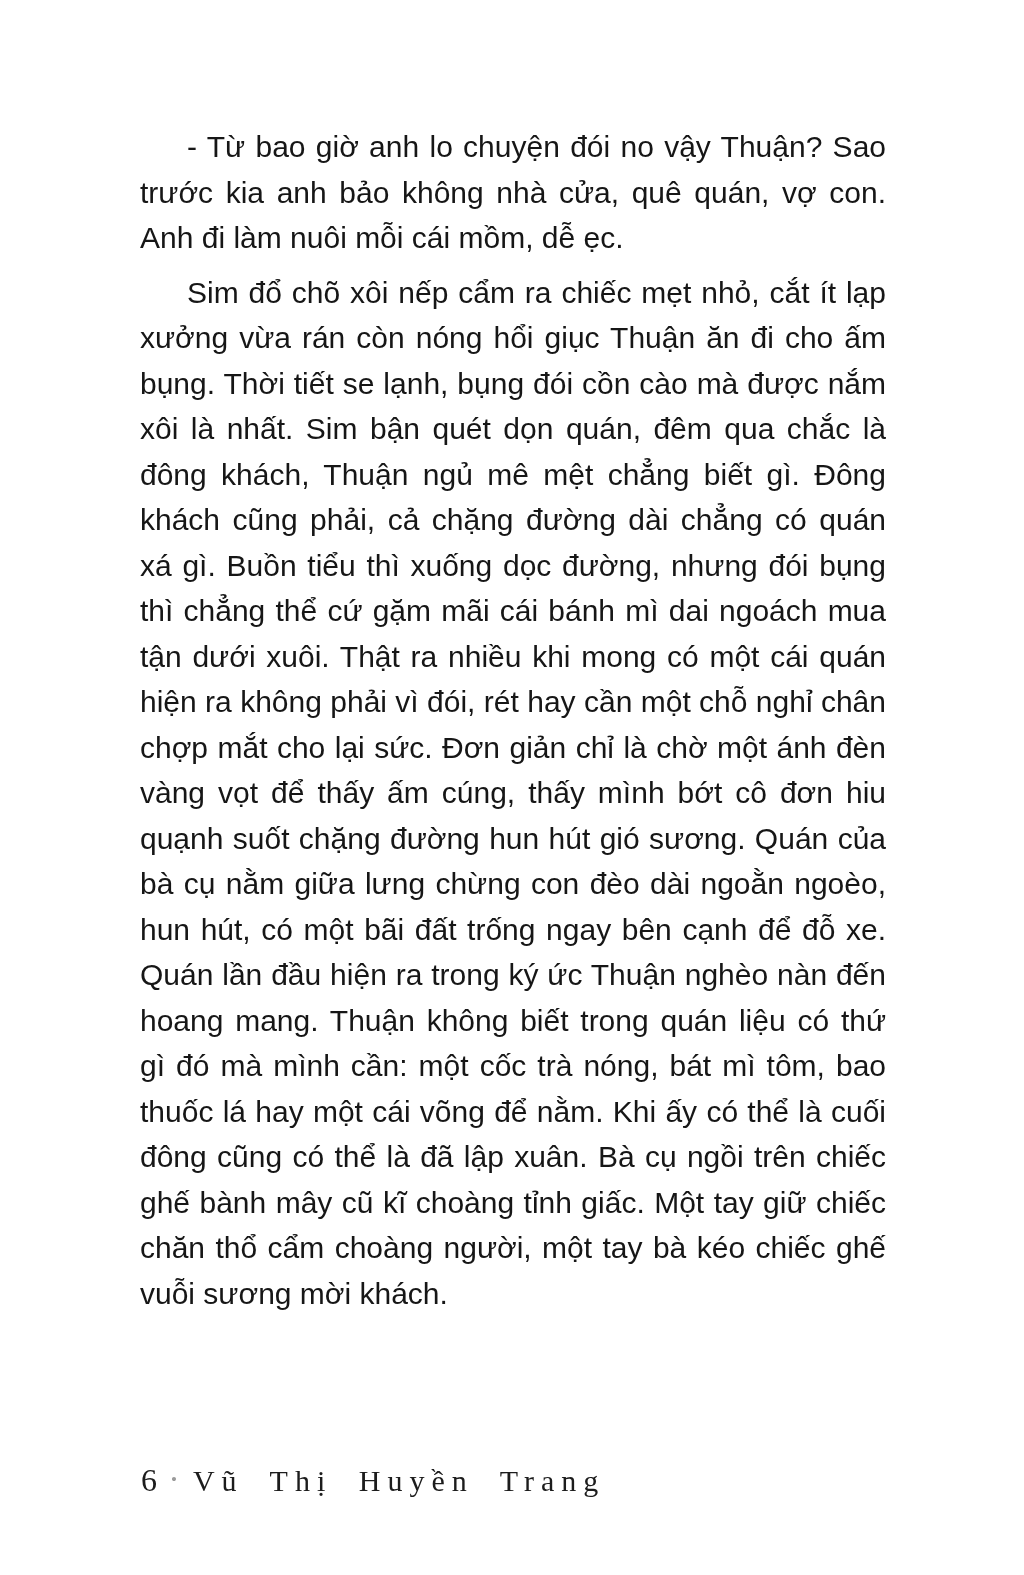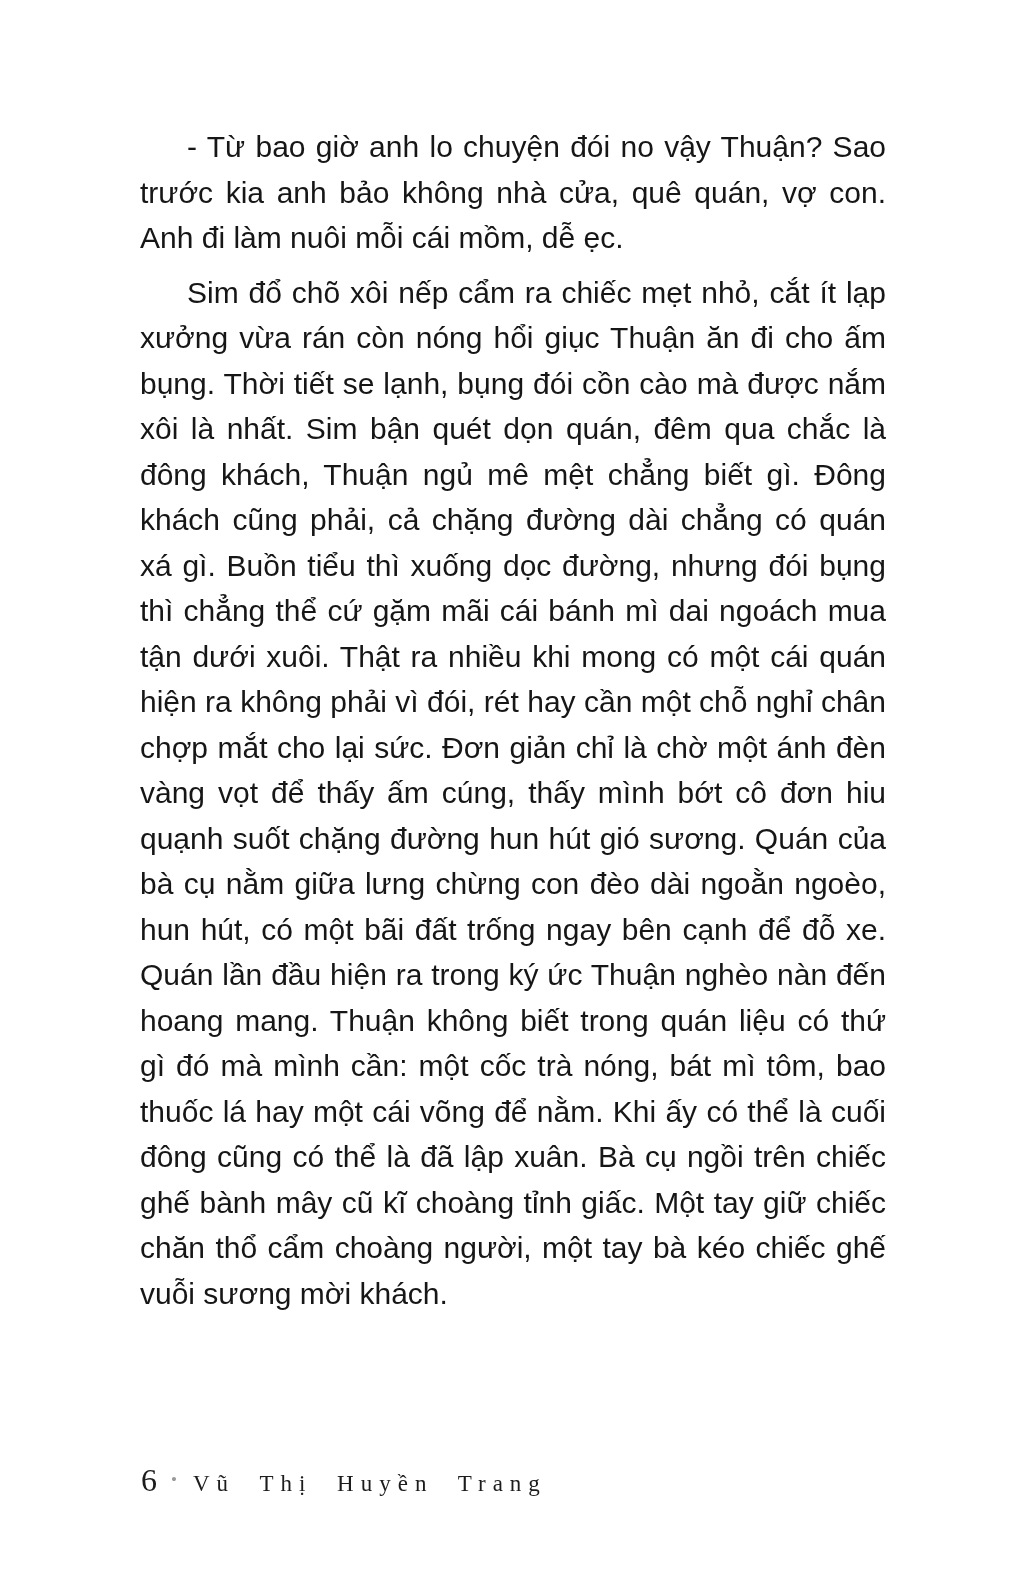--- a/index.html
+++ b/index.html
@@ -42,21 +42,21 @@
     font-size: 32px;
     line-height: 1;
   }
   .bullet {
     font-size: 17px;
     color: #9a9a9a;
     margin: 0 16px 0 14px;
     align-self: center;
   }
   .author {
-    font-size: 23px;
+    font-size: 30px;
     letter-spacing: 7px;
     word-spacing: 12px;
     line-height: 1;
   }
 </style>
 </head>
 <body>
 
 <div class="page">
   <main class="text-block">

